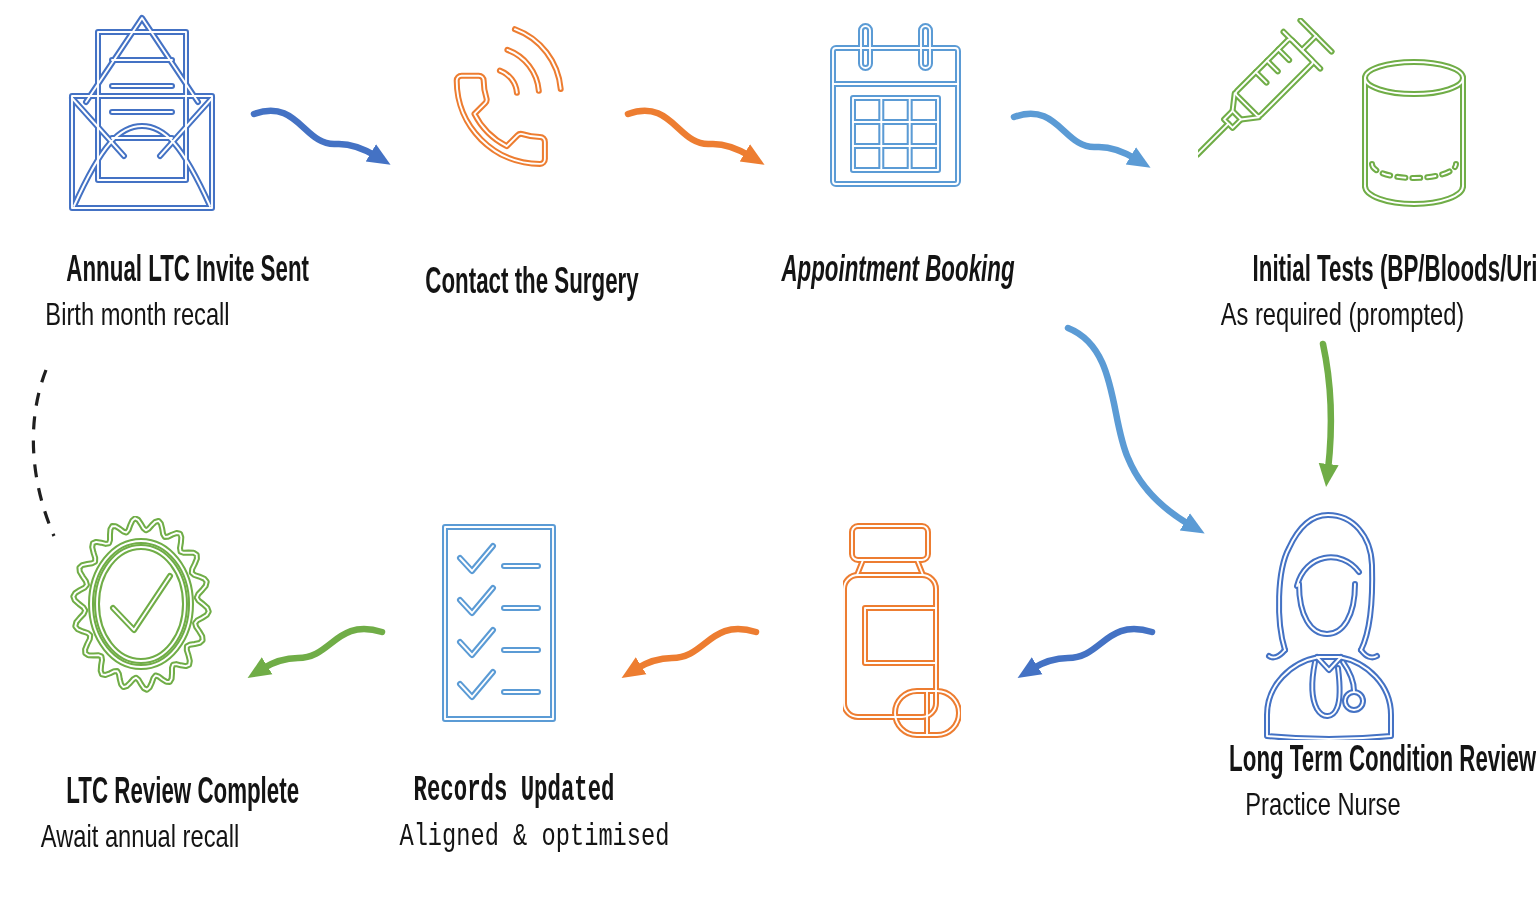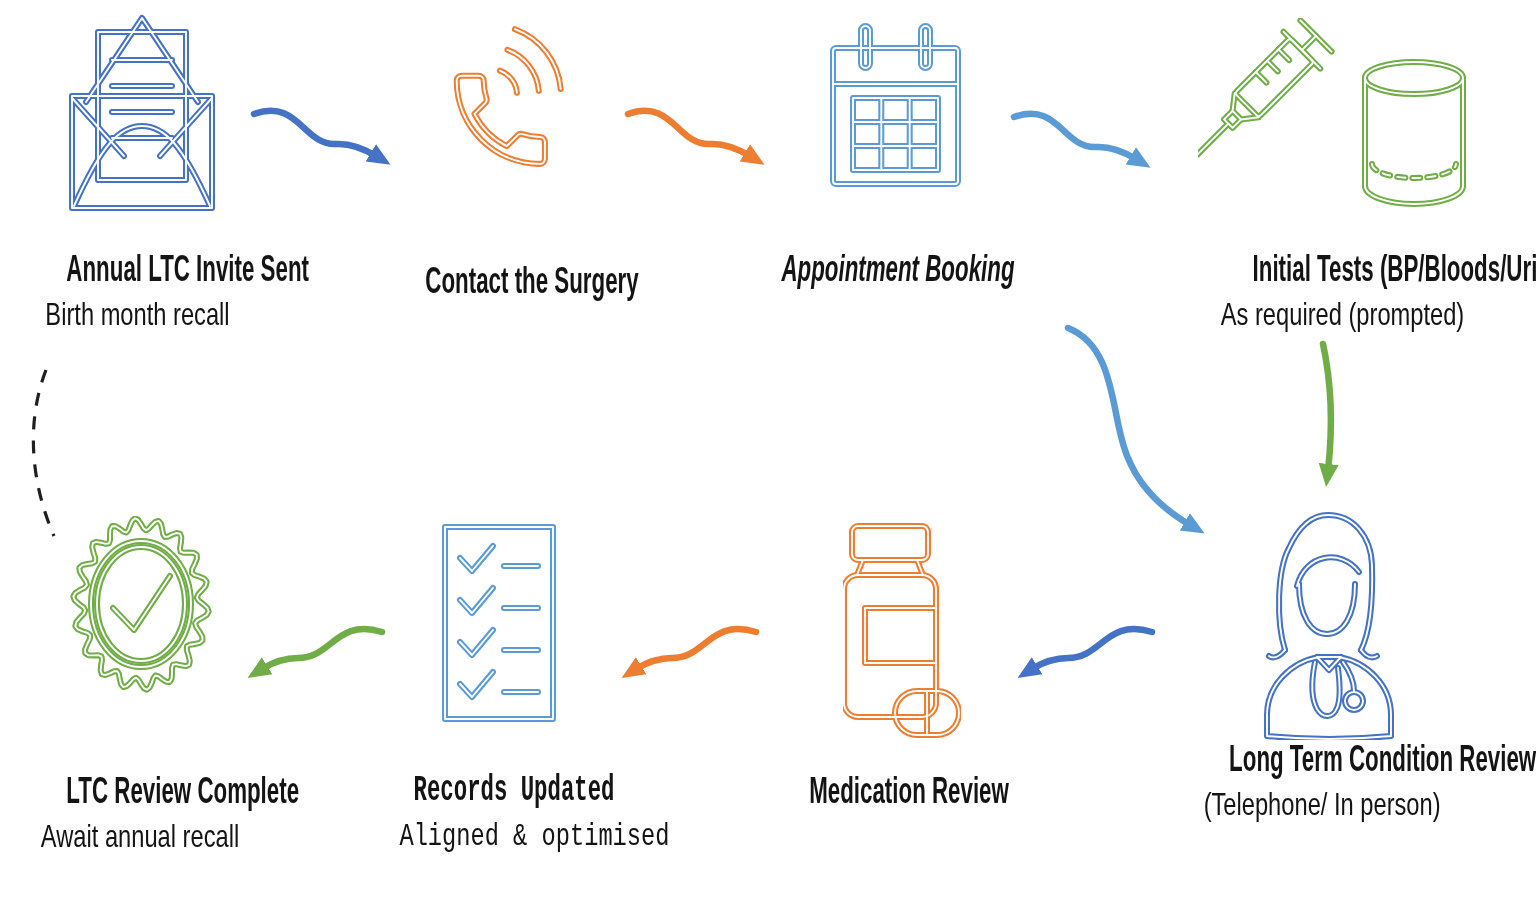--- a/index.html
+++ b/index.html
@@ -267,21 +267,20 @@
     <div class="t"><span>LTC Review Complete</span></div>
     <div class="s"><span>Await annual recall</span></div>
   </div>
 
   <div class="label" style="left:352px;top:768px;width:290px;font-family:Liberation Mono, monospace;">
     <div class="t"><span>Records Updated</span></div>
     <div class="s"><span>Aligned &amp; optimised</span></div>
   </div>
 
   <div class="label" style="left:748px;top:768px;width:290px;">
-    <div class="t"><span>Medication Review</span></div>
   </div>
 
   <div class="label" style="left:1135px;top:736px;width:375px;">
     <div class="t"><span>Long Term Condition Review</span></div>
-    <div class="s"><span>(Telephone/ In person)</span></div>
+    <div class="s"><span>Practice Nurse</span></div>
   </div>
 
 </div>
 
 </body></html>

